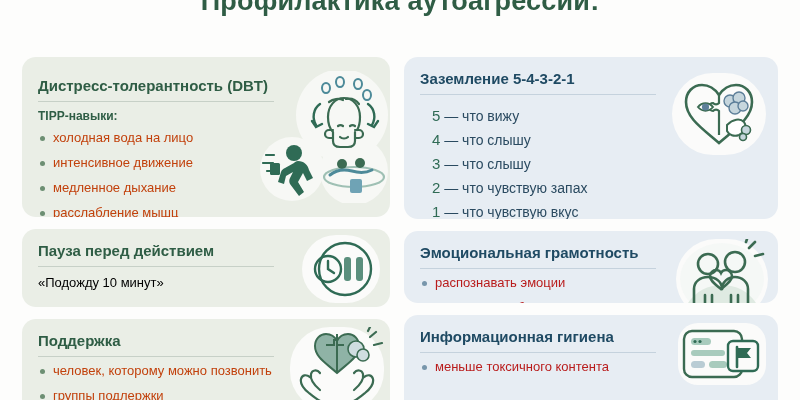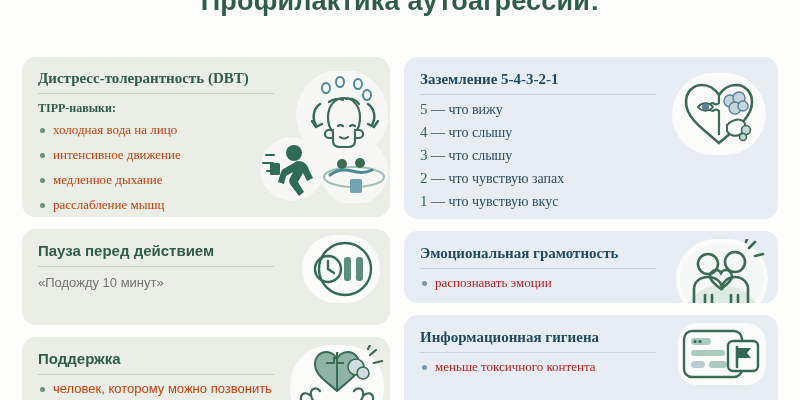--- a/index.html
+++ b/index.html
@@ -25,21 +25,21 @@
   
   .col{position:absolute;top:57px;}
   .col-left{left:22px;width:368px;}
   .col-right{left:404px;width:374px;}
 
   .card{
     position:relative;border-radius:14px;box-sizing:border-box;
     overflow:hidden;margin-bottom:12px;
   }
   .card.green{background:#eaeee6;}
-  .card.blue{background:#e7edf3;font-family:Liberation Serif, serif;}
+  .card.blue{background:#e7edf3;}
 
   .card-body{padding:13px 15px 13px 16px;position:relative;z-index:2;}
 
   .card-h{
     font-size:15px;font-weight:700;line-height:18px;margin:0 0 6px 0;
     padding-bottom:7px;position:relative;
   }
   .green .card-h{color:#2f5d45;}
   .blue  .card-h{color:#1f4a63;}
   .card-h::after{
@@ -58,42 +58,42 @@
     position:relative;padding-left:15px;font-size:13px;line-height:16px;
     margin-bottom:9px;color:#c2410c;white-space:nowrap;
   }
   .blue ul.blist li{color:#b91c1c;}
   ul.blist li::before{
     content:"";position:absolute;left:2px;top:6px;width:5px;height:5px;
     border-radius:50%;background:#6d8f73;
   }
   .blue ul.blist li::before{background:#7896ab;}
 
-  ul.nlist{list-style:none;margin:0;padding:0;}
+  ul.nlist{list-style:none;margin:12px;padding:0;}
   ul.nlist li{
     font-size:14px;line-height:17px;margin-bottom:6px;color:#2a4a60;
     white-space:nowrap;
   }
   ul.nlist li .num{color:#2f6b55;font-weight:400;font-size:15px;}
 
-  .quote{font-size:13px;color:#737373;line-height:17px;margin-top:7px;}
+  .quote{font-size:13px;color:#000000;line-height:17px;margin-top:7px;}
 
   
   .badge{
     position:absolute;border-radius:50%;background:#fbfbfa;
     display:flex;align-items:center;justify-content:center;z-index:1;
   }
   .badge svg{display:block;}
 
   
   #card-dbt{height:160px;}
-  #card-dbt .card-body{padding-top:12px;font-family:Liberation Serif, serif;}
+  #card-dbt .card-body{padding-top:20px;}
   #card-dbt .badge{right:-6px;top:14px;width:142px;height:132px;border-radius:46px;background:transparent;}
 
-  #card-pause{height:96px;}
+  #card-pause{height:78px;}
   #card-pause .badge{right:10px;top:6px;width:78px;height:68px;border-radius:34px;}
 
   #card-support{height:120px;}
   #card-support .badge{right:6px;top:8px;width:94px;height:84px;border-radius:40px;}
 
   #card-ground{height:162px;}
   #card-ground .badge{right:12px;top:16px;width:94px;height:82px;border-radius:44px;}
 
   #card-emo{height:72px;}
   #card-emo .badge{right:10px;top:8px;width:92px;height:80px;border-radius:40px;}

